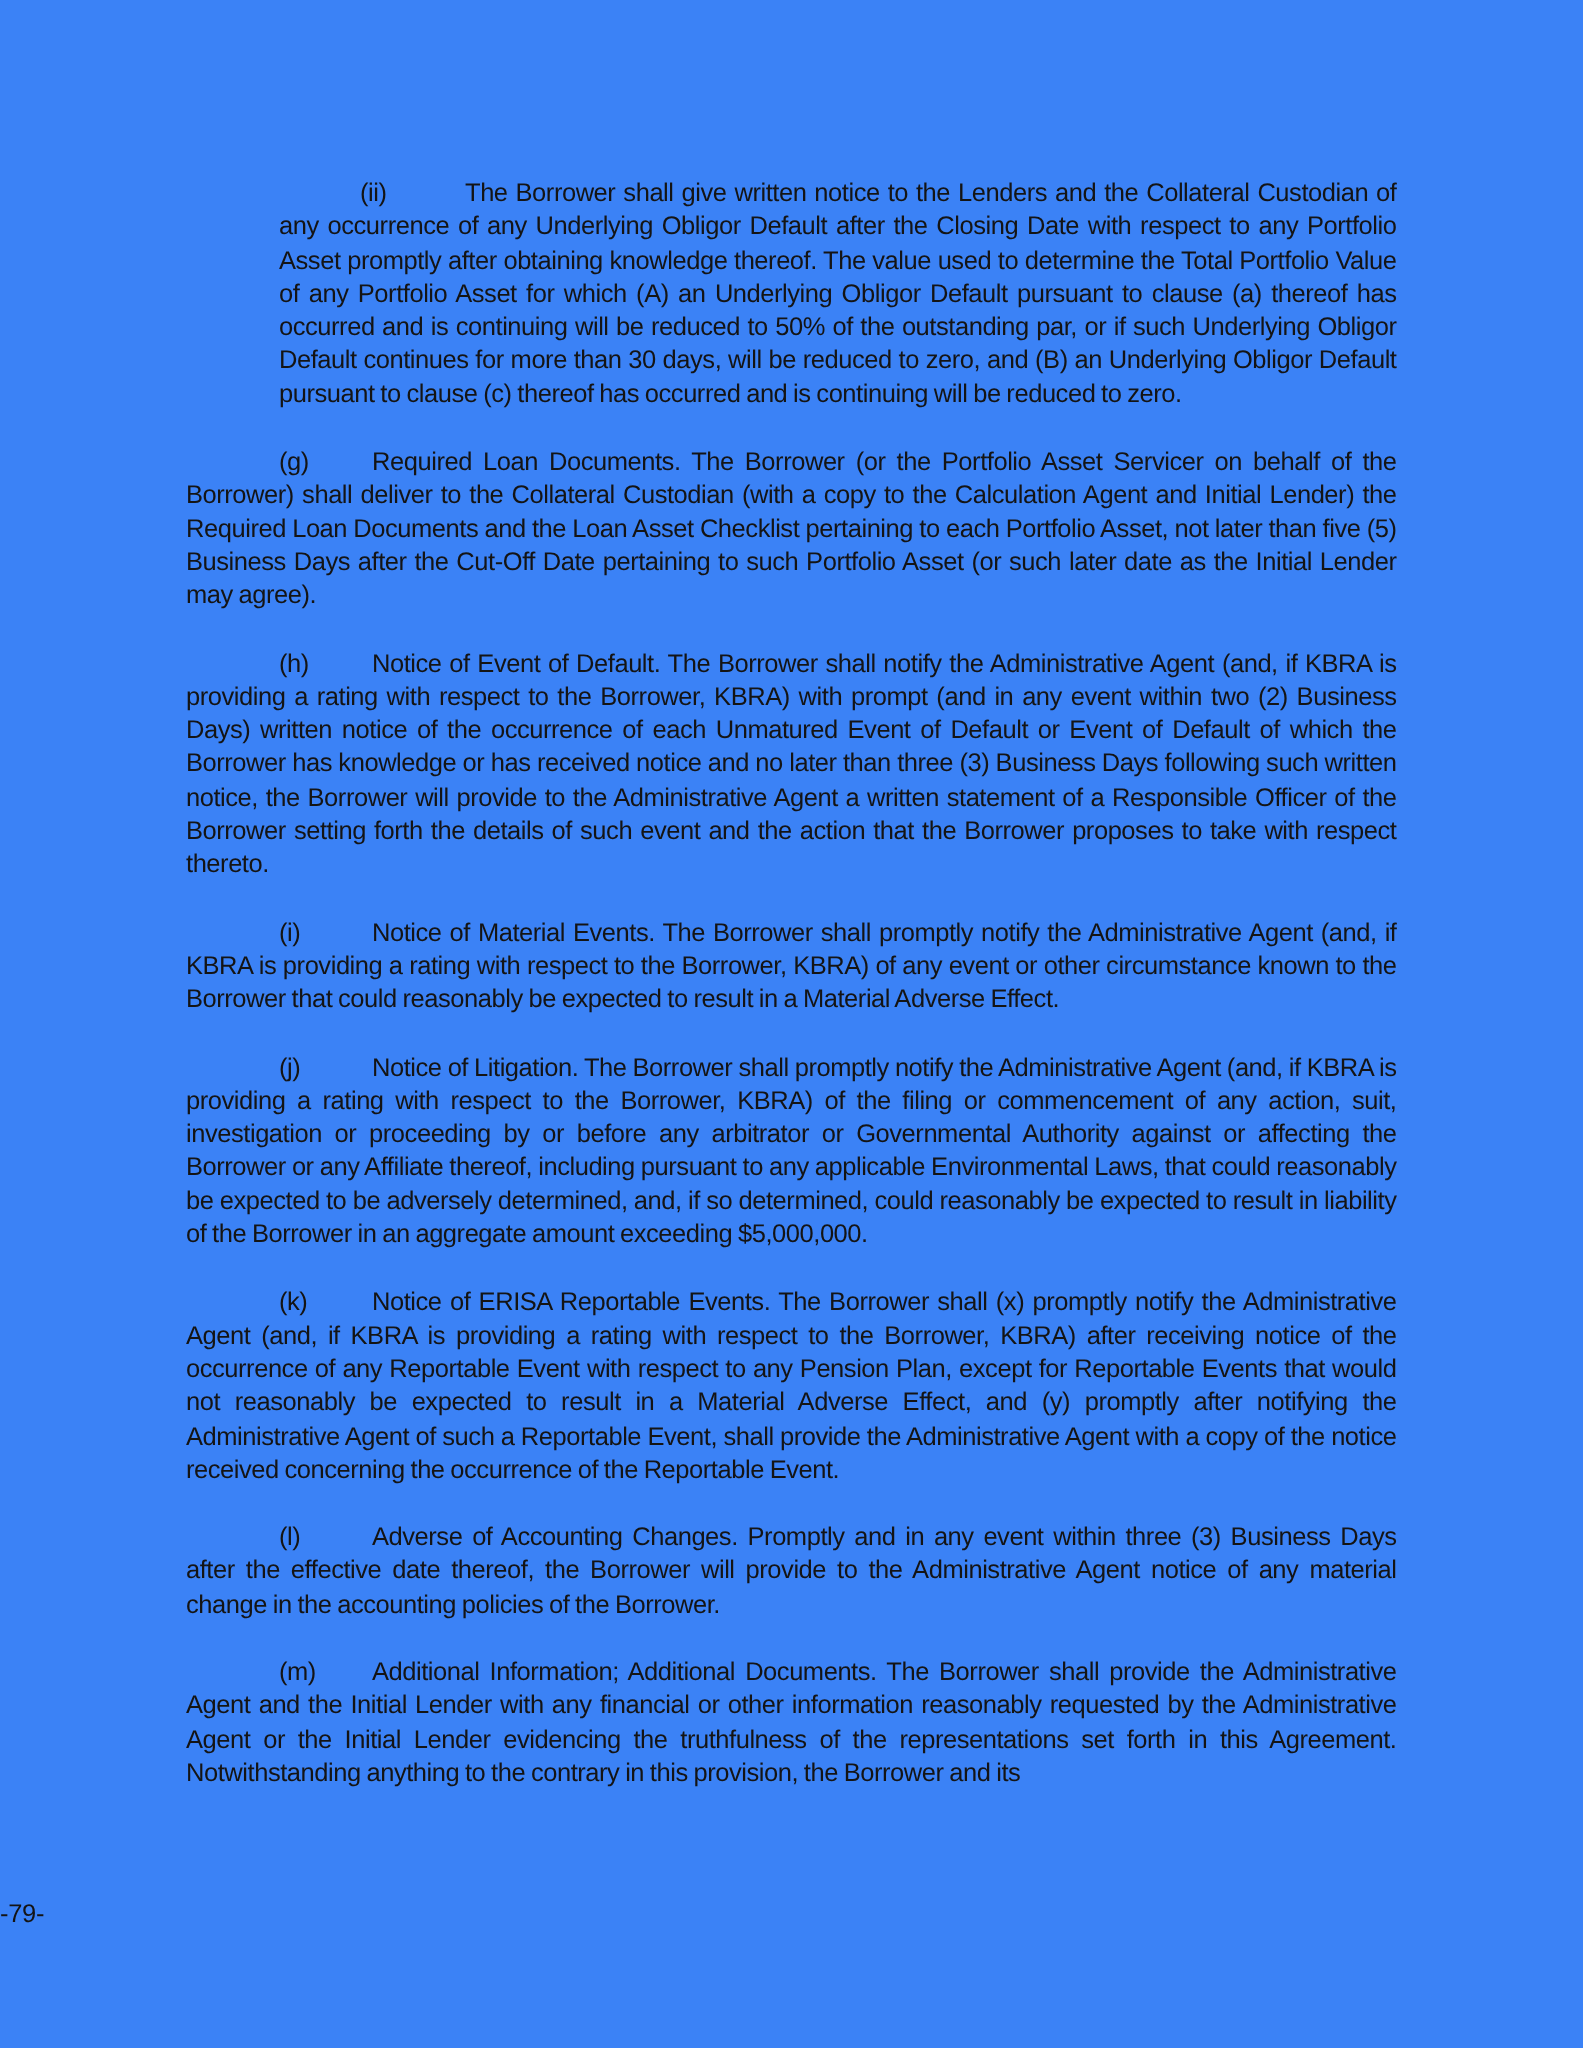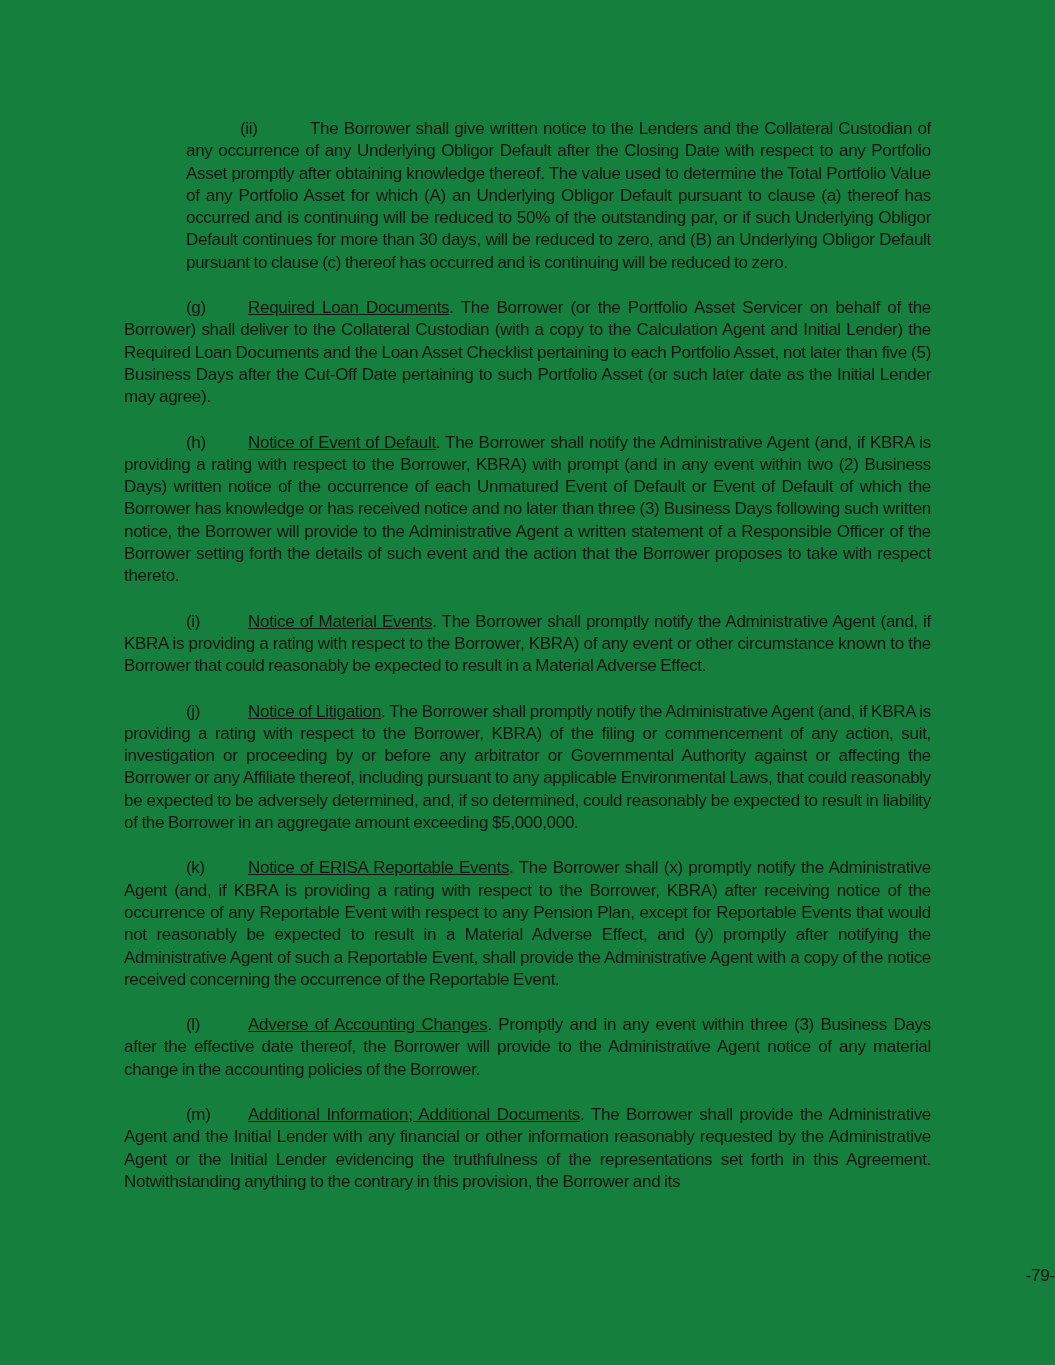--- a/index.html
+++ b/index.html
@@ -4,21 +4,21 @@
 <style>
   html, body {
     margin: 0;
     padding: 0;
     background: #ffffff;
   }
   .page {
     position: relative;
     width: 1055px;
     height: 1365px;
-    background: #15803d;
+    background: #3b82f6;
     overflow: hidden;
     font-family: "Liberation Sans", sans-serif;
     color: #141414;
   }
   .content {
     padding: 118px 124px 0 124px;
   }
   .para {
     margin: 0 0 23px 0;
     text-align: justify;
@@ -33,28 +33,27 @@
   .tabbox {
     display: inline-block;
     width: 124px;
     box-sizing: border-box;
     padding-left: 62px;
   }
   .indented .tabbox {
     padding-left: 54px;
   }
   .para-heading {
-    text-decoration: underline;
   }
   .footer {
     position: absolute;
     left: 0;
     right: 0;
     top: 1266px;
-    text-align: right;
+    text-align: left;
     font-size: 17px;
     letter-spacing: -0.2px;
     color: #141414;
   }
 </style>
 </head>
 <body>
 
 <div class="page">
   <div class="content">

